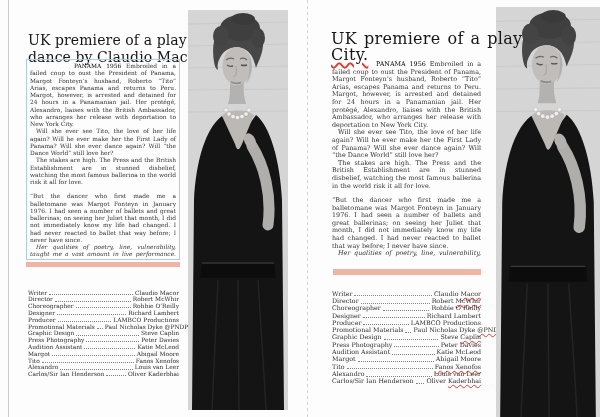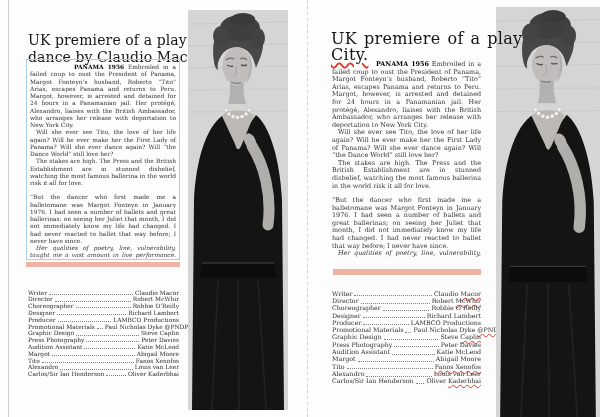--- a/index.html
+++ b/index.html
@@ -13,21 +13,21 @@
   .title-b{left:331px;top:20px;width:190px;font-size:16px;line-height:16.5px;letter-spacing:.3px;word-spacing:1.5px;z-index:3;}
   .title-line{display:block;white-space:nowrap;}
   
   .text-frame-a{position:absolute;left:26px;top:59px;width:154px;height:201px;box-sizing:border-box;
     border:1px solid var(--frame,#aecde4);padding:3px 3px 0 3px;overflow:hidden;}
   .body-a{font-size:5.9px;line-height:7.25px;}
   .body-b{position:absolute;left:332px;top:61px;width:149px;height:197px;overflow:hidden;
     font-size:6.4px;line-height:7.6px;z-index:1;}
   .body-copy p{margin:0;text-align:justify;color:#333;}
   .body-copy p.ind{text-indent:6px;}
-  .lead{font-weight:bold;color:#000;padding-left:44px;}
+  .lead{font-weight:normal;color:#000;padding-left:44px;}
   .quote{margin-top:7px !important;color:#3d3d3d;}
   .quote2{font-style:italic;color:#3d3d3d;text-indent:6px;}
   
   .accent-bar{position:absolute;background:var(--accent,#efb4a3);}
   .bar-a{left:26px;top:262px;width:154px;height:5px;}
   .bar-b{left:333px;top:269px;width:148px;height:6px;}
   
   .credits{position:absolute;color:#2e2e2e;}
   .credits-a{left:28px;top:289px;width:151px;font-size:5.9px;}
   .credits-b{left:332px;top:290px;width:149px;font-size:6.3px;}

